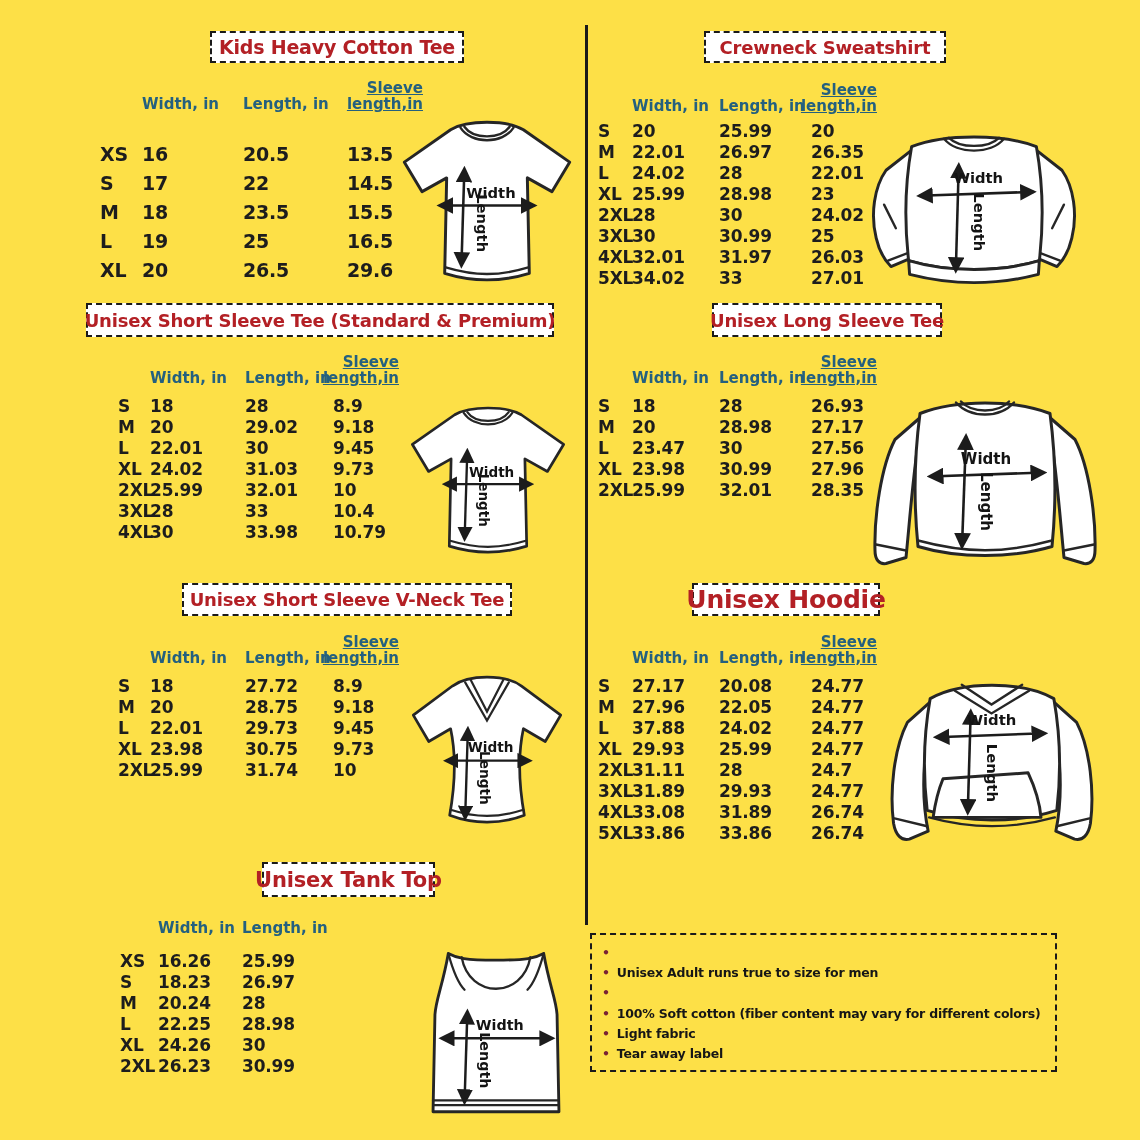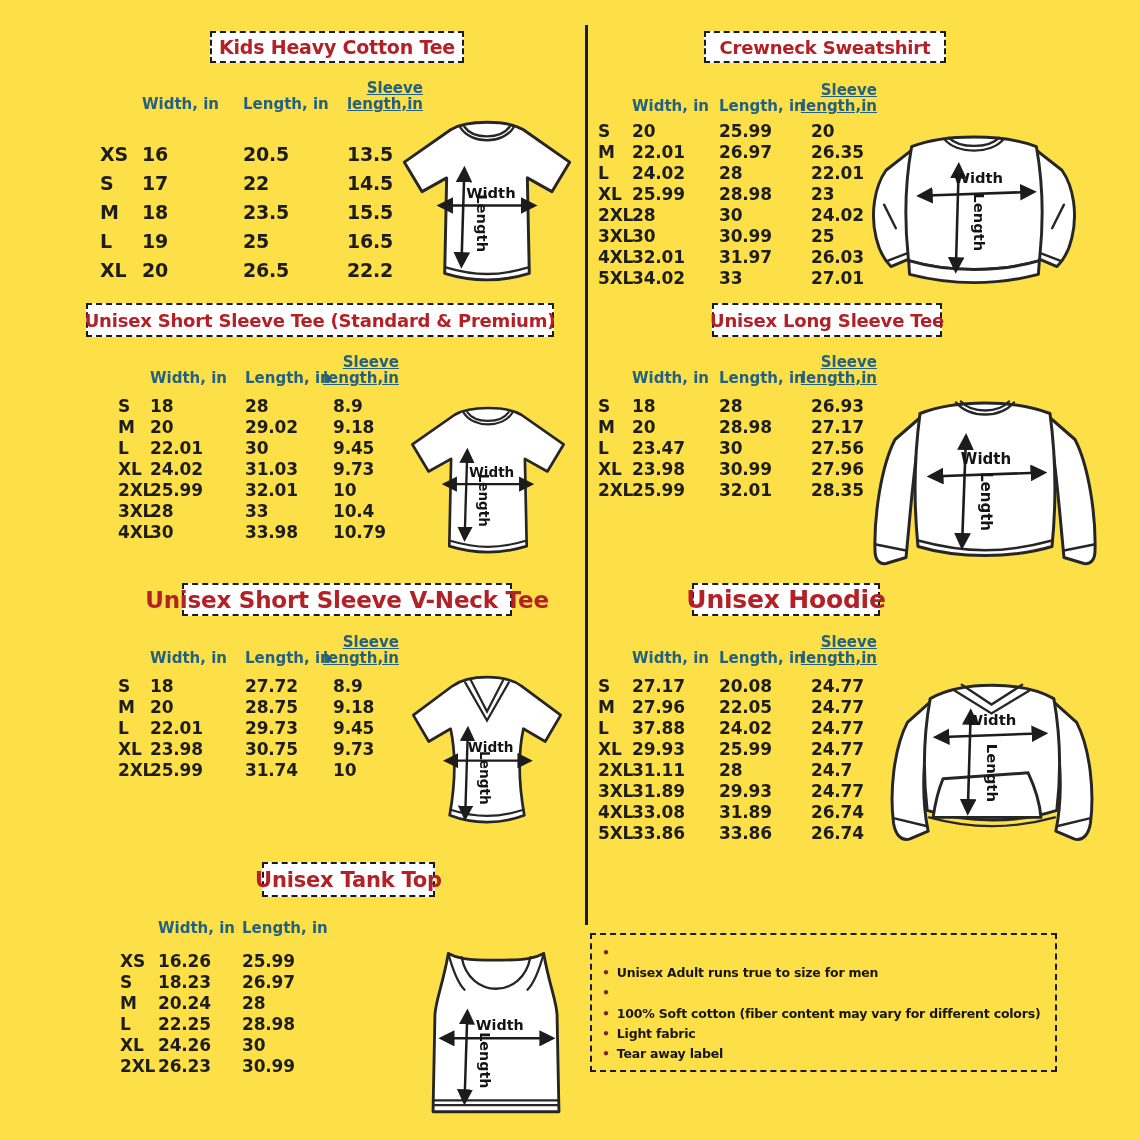--- a/index.html
+++ b/index.html
@@ -23,21 +23,21 @@
   #p0 .thead{left:100px;top:74px;width:337px;height:38px;grid-template-columns:var(--cols);}
   #p0 .tbody{left:100px;top:139px;width:337px;}
   #p0 .trow{font-size:19px;}
   #p0 .illus{left:388px;top:110px;}
   #p1{--cols:32px 95px 88px 80px;--rh:21px;}
   #p1 .title-box{left:86px;top:303px;width:468px;height:34px;font-size:18px;}
   #p1 .thead{left:118px;top:346px;width:295px;height:40px;grid-template-columns:var(--cols);}
   #p1 .tbody{left:118px;top:395px;width:295px;}
   #p1 .illus{left:398px;top:394px;}
   #p2{--cols:32px 95px 88px 80px;--rh:21px;}
-  #p2 .title-box{left:182px;top:583px;width:330px;height:33px;font-size:23px;}
+  #p2 .title-box{left:182px;top:583px;width:330px;height:33px;font-size:18px;}
   #p2 .thead{left:118px;top:626px;width:295px;height:40px;grid-template-columns:var(--cols);}
   #p2 .tbody{left:118px;top:675px;width:295px;}
   #p2 .illus{left:396px;top:658px;}
   #p3{--cols:38px 84px 100px;--rh:21px;}
   #p3 .title-box{left:262px;top:862px;width:173px;height:35px;font-size:21px;}
   #p3 .thead{left:120px;top:910px;width:222px;height:26px;grid-template-columns:var(--cols);}
   #p3 .tbody{left:120px;top:950px;width:222px;}
   #p3 .illus{left:418px;top:942px;}
   #p4{--cols:34px 87px 92px 80px;--rh:21px;}
   #p4 .title-box{left:704px;top:31px;width:242px;height:32px;font-size:18px;}
@@ -107,21 +107,21 @@
         <div class="trow">
           <div class="tcell">L</div>
           <div class="tcell">19</div>
           <div class="tcell">25</div>
           <div class="tcell">16.5</div>
         </div>
         <div class="trow">
           <div class="tcell">XL</div>
           <div class="tcell">20</div>
           <div class="tcell">26.5</div>
-          <div class="tcell">22.2</div>
+          <div class="tcell">29.6</div>
         </div>
       </div>
     <svg class="illus" width="198" height="182" viewBox="0 0 200 185">
       <defs>
           <marker id="a0" viewBox="0 0 10 10" refX="8" refY="5" markerWidth="6.5" markerHeight="6.5" orient="auto-start-reverse">
             <path d="M0,0 L10,5 L0,10 z" fill="#1c1c1c"></path>
           </marker>
         </defs>
       <path class="g" d="M63,20 C80,10 120,10 137,20 L184,53 L166,83 L141,69 L143,166 C114,175 86,175 57,166 L59,69 L34,83 L16,53 Z"></path>
       <path class="ln" d="M77,17 C86,30 114,30 123,17"></path>

